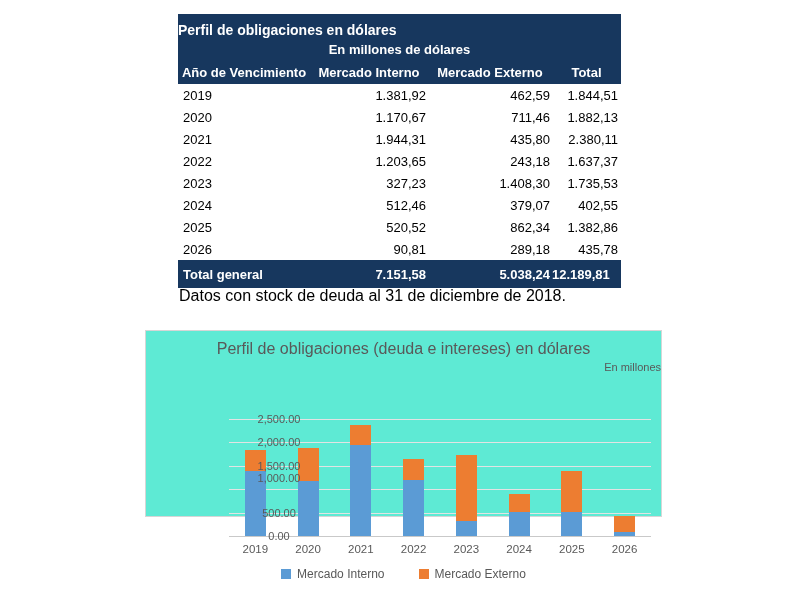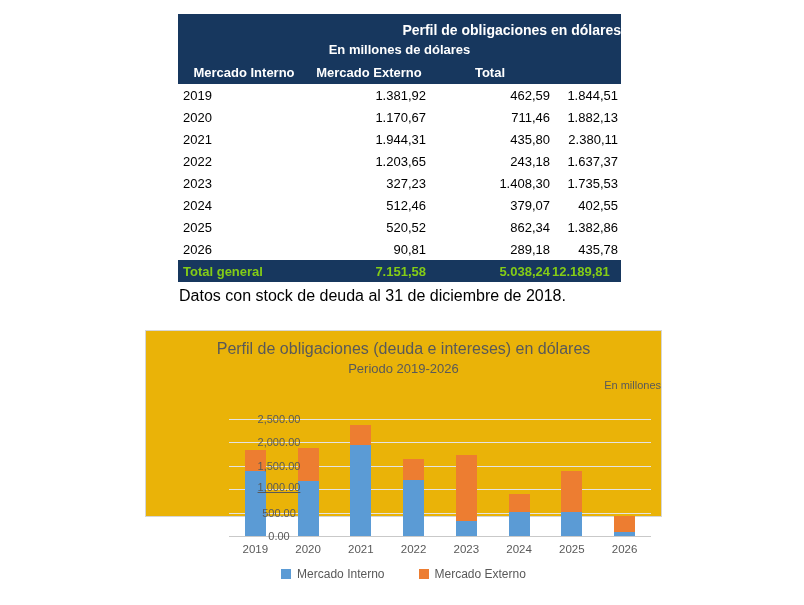--- a/index.html
+++ b/index.html
@@ -2,39 +2,39 @@
 <html style="--navy: #17375E;"><head>
 <meta charset="utf-8">
 <style>
   html,body{margin:0;padding:0;background:#ffffff;}
   #page{position:relative;width:804px;height:605px;background:#ffffff;overflow:hidden;
         font-family:"Liberation Sans",sans-serif;}
 
   
   #obl-table{position:absolute;left:178px;top:14px;width:443px;}
   .tbl-header{background:var(--navy);color:#ffffff;}
-  .tbl-title{font-size:14px;font-weight:bold;text-align:right;padding-top:7px;height:19px;line-height:19px;}
+  .tbl-title{font-size:14px;font-weight:bold;text-align:left;padding-top:7px;height:19px;line-height:19px;}
   .tbl-subtitle{font-size:13px;font-weight:bold;text-align:center;height:20px;line-height:20px;}
   .tbl-cols{display:grid;grid-template-columns:132px 118px 124px 69px;height:24px;align-items:center;}
   .tbl-cols span{font-size:13px;font-weight:bold;text-align:center;white-space:nowrap;}
   .tbl-body .trow{display:grid;grid-template-columns:132px 118px 124px 69px;height:22px;align-items:center;
       font-size:13px;color:#000;}
   .trow .year{text-align:left;padding-left:5px;}
   .trow .num{text-align:right;padding-right:2px;}
   .trow .num.last{padding-right:3px;}
-  .tbl-total{display:grid;grid-template-columns:132px 118px 124px 69px;height:22px;align-items:center;
-      background:var(--navy);color:#84cc16;font-size:13px;font-weight:bold;}
+  .tbl-total{display:grid;grid-template-columns:132px 118px 124px 69px;height:28px;align-items:center;
+      background:var(--navy);color:#ffffff;font-size:13px;font-weight:bold;}
   .tbl-total .lbl{text-align:left;padding-left:5px;}
   .tbl-total .num{text-align:right;padding-right:2px;}
   .tbl-total .num.last{padding-right:16px;}
   #footnote{position:absolute;left:179px;top:287px;font-size:16px;color:#000;}
 
   
   #chart-panel{position:absolute;left:145px;top:330px;width:517px;height:187px;
-      border:1px solid #d6d6d6;background:#eab308;box-sizing:border-box;}
+      border:1px solid #d6d6d6;background:#5eead4;box-sizing:border-box;}
   .ch-title{margin-top:9px;text-align:center;font-size:16px;color:#595959;}
   .ch-subtitle{text-align:center;font-size:13px;color:#595959;margin-top:3px;}
   .ch-units{text-align:right;font-size:11px;color:#595959;margin-top:3px;}
   #plot-wrap{position:absolute;left:0;top:0;width:100%;height:100%;}
   #plot-area{position:absolute;left:83px;top:88px;width:422px;height:117px;}
   .gridline{position:absolute;left:0;width:100%;height:1px;background:#e3e3e3;}
   .gridline.zero{background:#c9c9c9;}
   .ytick{position:absolute;right:347px;width:70px;text-align:center;font-size:11px;color:#595959;transform:translateY(-6px);}
   .bar-stack{position:absolute;bottom:0;width:21px;}
   .bar-seg{position:absolute;left:0;width:100%;}
@@ -47,20 +47,21 @@
 </head>
 <body>
 
 <div id="page">
 
   <div id="obl-table">
     <div class="tbl-header">
       <div class="tbl-title">Perfil de obligaciones en dólares</div>
       <div class="tbl-subtitle">En millones de dólares</div>
       <div class="tbl-cols">
+        <span>Año de Vencimiento</span>
         <span>Mercado Interno</span>
         <span>Mercado Externo</span>
         <span>Total</span>
       </div>
     </div>
     <div class="tbl-body">
         <div class="trow">
           <span class="year">2019</span>
           <span class="num">1.381,92</span>
           <span class="num">462,59</span>
@@ -113,21 +114,20 @@
       <span class="lbl">Total general</span>
       <span class="num">7.151,58</span>
       <span class="num">5.038,24</span>
       <span class="num last">12.189,81</span>
     </div>
   </div>
   <div id="footnote">Datos con stock de deuda al 31 de diciembre de 2018.</div>
 
   <div id="chart-panel">
     <div class="ch-title">Perfil de obligaciones (deuda e intereses) en dólares</div>
-    <div class="ch-subtitle">Periodo 2019-2026</div>
     <div class="ch-units">En millones</div>
     <div id="plot-wrap">
       <div id="plot-area">
           <div class="gridline zero" style="top: 117px;"></div>
           <div class="gridline" style="top: 93.6px;"></div>
           <div class="gridline" style="top: 70.2px;"></div>
           <div class="gridline" style="top: 46.8px;"></div>
           <div class="gridline" style="top: 23.4px;"></div>
           <div class="gridline" style="top: 0px;"></div>
           <div class="bar-stack" style="left: 15.875px; height: 86.3231px;">
@@ -178,19 +178,19 @@
             <span class="leg-swatch" style="background: rgb(91, 155, 213);"></span>
             <span>Mercado Interno</span>
           </div>
           <div class="leg-item">
             <span class="leg-swatch" style="background: rgb(237, 125, 49);"></span>
             <span>Mercado Externo</span>
           </div>
         </div>
     <div class="ytick" style="top: 205px;">0.00</div>
         <div class="ytick" style="top: 181.6px;">500.00</div>
-        <div class="ytick" style="top: 156px; text-decoration: underline;">1,000.00</div>
+        <div class="ytick" style="top: 147px;">1,000.00</div>
         <div class="ytick" style="top: 134.8px;">1,500.00</div>
         <div class="ytick" style="top: 111.4px;">2,000.00</div>
         <div class="ytick" style="top: 88px;">2,500.00</div>
       </div>
   </div>
 </div>
 
 </body></html>

